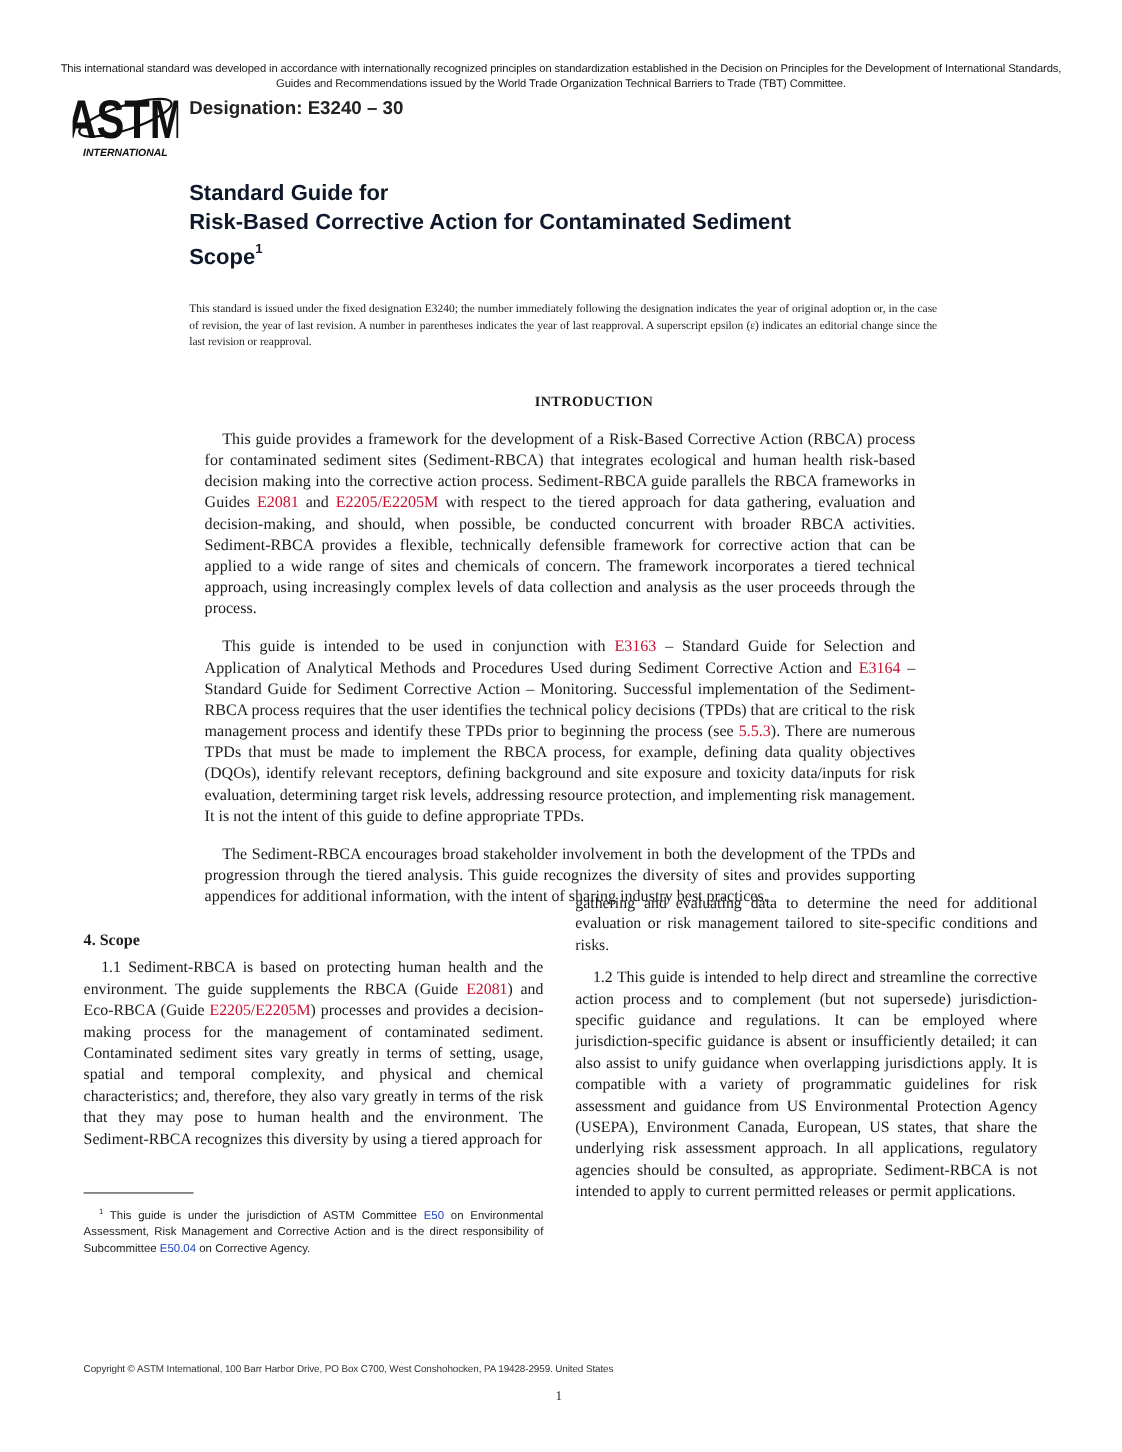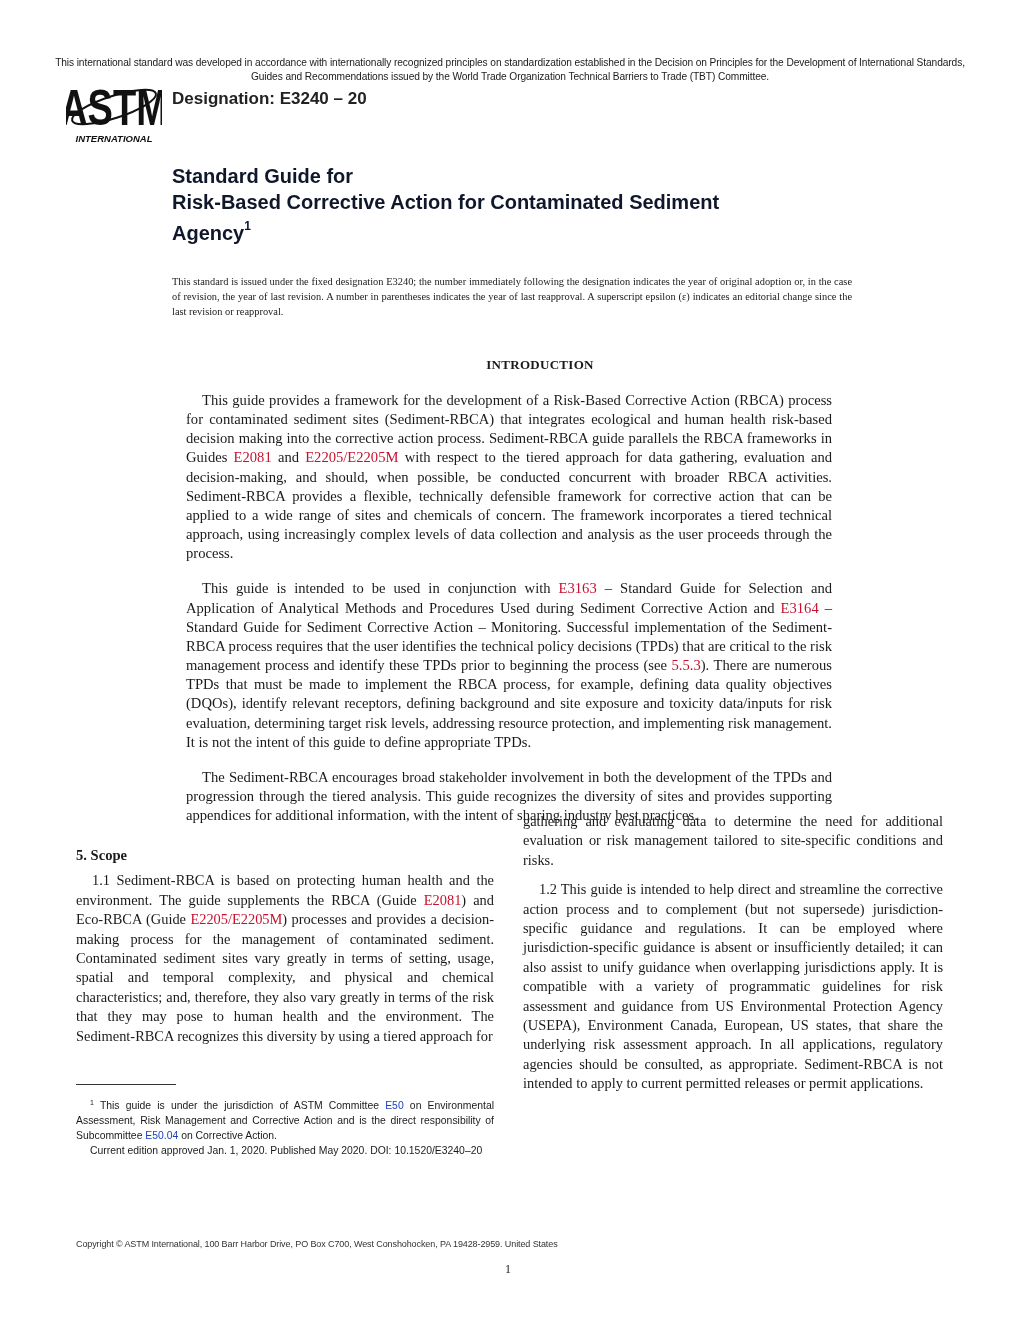--- a/index.html
+++ b/index.html
@@ -35,49 +35,48 @@
 <div class="abs notice">This international standard was developed in accordance with internationally recognized principles on standardization established in the Decision on Principles for the Development of International Standards, Guides and Recommendations issued by the World Trade Organization Technical Barriers to Trade (TBT) Committee.</div>
 
 <div class="abs logo">
   <svg width="96" height="70" viewBox="0 0 96 70">
     <ellipse cx="48" cy="31" rx="44" ry="11" fill="none" stroke="#111" stroke-width="2" transform="rotate(-18 48 31)"></ellipse>
     <text x="48" y="50" text-anchor="middle" font-family="Liberation Sans, sans-serif" font-weight="bold" font-size="38" fill="#111" transform="scale(1,1.3) translate(0,-12)">ASTM</text>
     <text x="48" y="66" text-anchor="middle" font-family="Liberation Sans, sans-serif" font-weight="bold" font-style="italic" font-size="9.5" fill="#111">INTERNATIONAL</text>
   </svg>
 </div>
 
-<div class="abs designation">Designation: E3240 – 20</div>
+<div class="abs designation">Designation: E3240 – 30</div>
 
 <div class="abs title">
   <div>Standard Guide for</div>
   <div>Risk-Based Corrective Action for Contaminated Sediment</div>
-  <div><span>Agency</span><sup>1</sup></div>
+  <div><span>Scope</span><sup>1</sup></div>
 </div>
 
 <div class="abs issued">This standard is issued under the fixed designation E3240; the number immediately following the designation indicates the year of original adoption or, in the case of revision, the year of last revision. A number in parentheses indicates the year of last reapproval. A superscript epsilon (ε) indicates an editorial change since the last revision or reapproval.</div>
 
 <div class="abs intro-heading">INTRODUCTION</div>
 
 <div class="abs intro">
   <p><span>This guide provides a framework for the development of a Risk-Based Corrective Action (RBCA) process for contaminated sediment sites (Sediment-RBCA) that integrates ecological and human health risk-based decision making into the corrective action process. Sediment-RBCA guide parallels the RBCA frameworks in Guides </span><a class="ref">E2081</a><span> and </span><a class="ref">E2205/E2205M</a><span> with respect to the tiered approach for data gathering, evaluation and decision-making, and should, when possible, be conducted concurrent with broader RBCA activities. Sediment-RBCA provides a flexible, technically defensible framework for corrective action that can be applied to a wide range of sites and chemicals of concern. The framework incorporates a tiered technical approach, using increasingly complex levels of data collection and analysis as the user proceeds through the process.</span></p>
   <p><span>This guide is intended to be used in conjunction with </span><a class="ref">E3163</a><span> – Standard Guide for Selection and Application of Analytical Methods and Procedures Used during Sediment Corrective Action and </span><a class="ref">E3164</a><span> – Standard Guide for Sediment Corrective Action – Monitoring. Successful implementation of the Sediment-RBCA process requires that the user identifies the technical policy decisions (TPDs) that are critical to the risk management process and identify these TPDs prior to beginning the process (see </span><a class="ref">5.5.3</a><span>). There are numerous TPDs that must be made to implement the RBCA process, for example, defining data quality objectives (DQOs), identify relevant receptors, defining background and site exposure and toxicity data/inputs for risk evaluation, determining target risk levels, addressing resource protection, and implementing risk management. It is not the intent of this guide to define appropriate TPDs.</span></p>
   <p>The Sediment-RBCA encourages broad stakeholder involvement in both the development of the TPDs and progression through the tiered analysis. This guide recognizes the diversity of sites and provides supporting appendices for additional information, with the intent of sharing industry best practices.</p>
 </div>
 
 <div class="abs col-left">
-  <p class="section-heading">5. Scope</p>
+  <p class="section-heading">4. Scope</p>
   <p class="indent"><span>1.1 Sediment-RBCA is based on protecting human health and the environment. The guide supplements the RBCA (Guide </span><a class="ref">E2081</a><span>) and Eco-RBCA (Guide </span><a class="ref">E2205/E2205M</a><span>) processes and provides a decision-making process for the management of contaminated sediment. Contaminated sediment sites vary greatly in terms of setting, usage, spatial and temporal complexity, and physical and chemical characteristics; and, therefore, they also vary greatly in terms of the risk that they may pose to human health and the environment. The Sediment-RBCA recognizes this diversity by using a tiered approach for</span></p>
 </div>
 
 <div class="abs col-right">
   <p>gathering and evaluating data to determine the need for additional evaluation or risk management tailored to site-specific conditions and risks.</p>
   <p class="indent gap">1.2 This guide is intended to help direct and streamline the corrective action process and to complement (but not supersede) jurisdiction-specific guidance and regulations. It can be employed where jurisdiction-specific guidance is absent or insufficiently detailed; it can also assist to unify guidance when overlapping jurisdictions apply. It is compatible with a variety of programmatic guidelines for risk assessment and guidance from US Environmental Protection Agency (USEPA), Environment Canada, European, US states, that share the underlying risk assessment approach. In all applications, regulatory agencies should be consulted, as appropriate. Sediment-RBCA is not intended to apply to current permitted releases or permit applications.</p>
 </div>
 
 <div class="abs fn-rule"></div>
 
 <div class="abs footnote">
-  <p><sup>1</sup><span> This guide is under the jurisdiction of ASTM Committee </span><a class="ref-blue">E50</a><span> on Environmental Assessment, Risk Management and Corrective Action and is the direct responsibility of Subcommittee </span><a class="ref-blue">E50.04</a><span> on Corrective Action.</span></p>
-  <p>Current edition approved Jan. 1, 2020. Published May 2020. DOI: 10.1520/E3240–20</p>
+  <p><sup>1</sup><span> This guide is under the jurisdiction of ASTM Committee </span><a class="ref-blue">E50</a><span> on Environmental Assessment, Risk Management and Corrective Action and is the direct responsibility of Subcommittee </span><a class="ref-blue">E50.04</a><span> on Corrective Agency.</span></p>
 </div>
 
 <div class="abs copyright">Copyright © ASTM International, 100 Barr Harbor Drive, PO Box C700, West Conshohocken, PA 19428-2959. United States</div>
 <div class="abs pagenum">1</div>
 
 </body></html>

